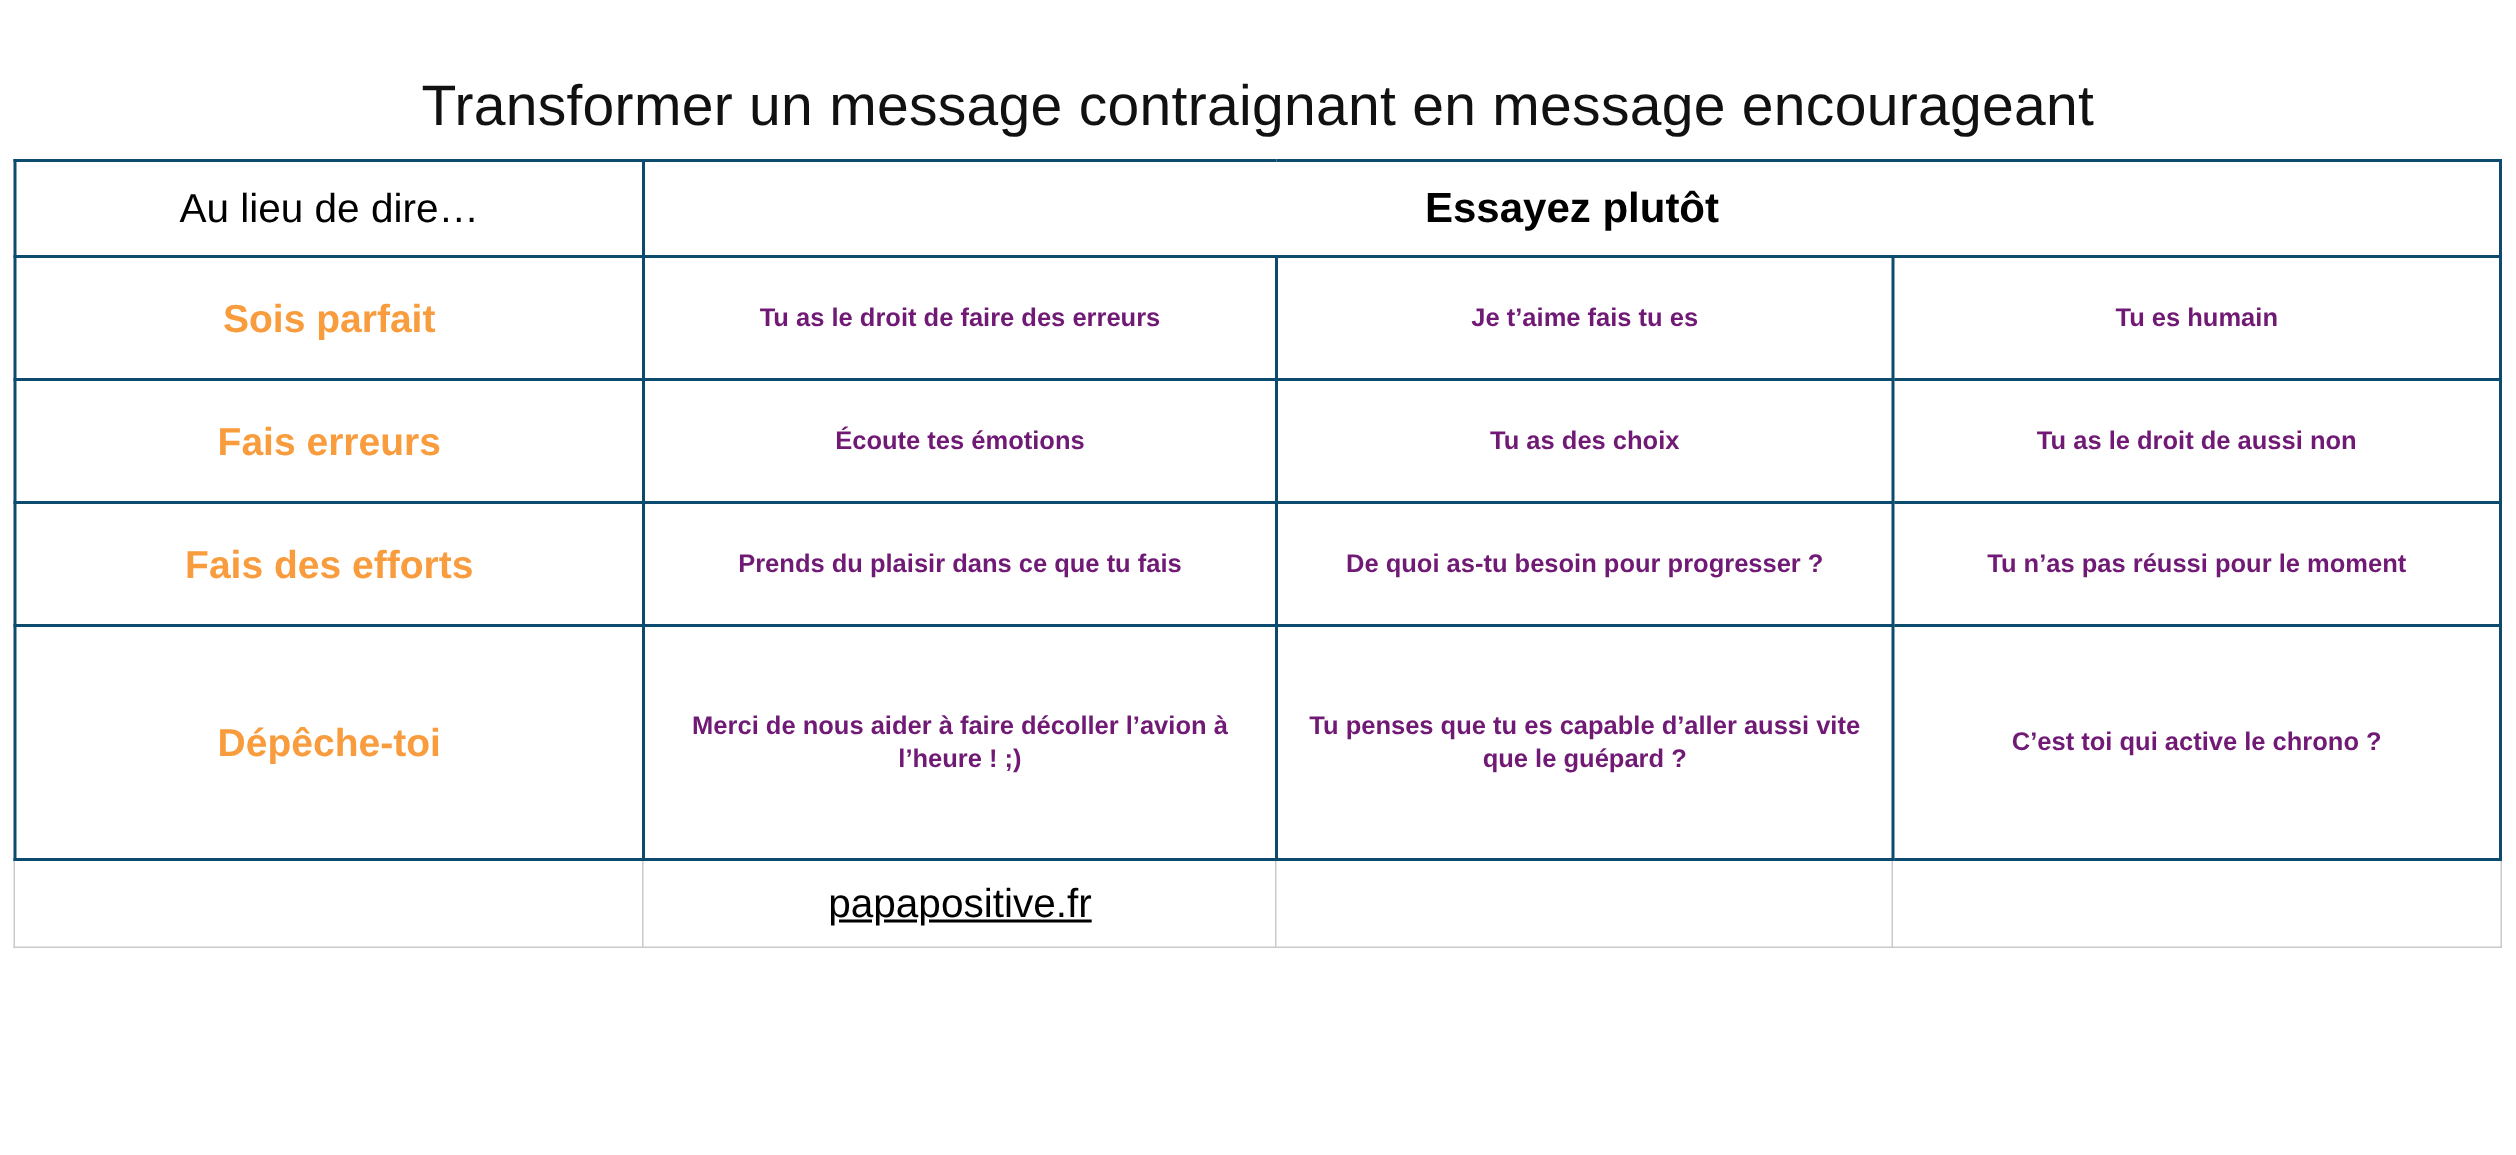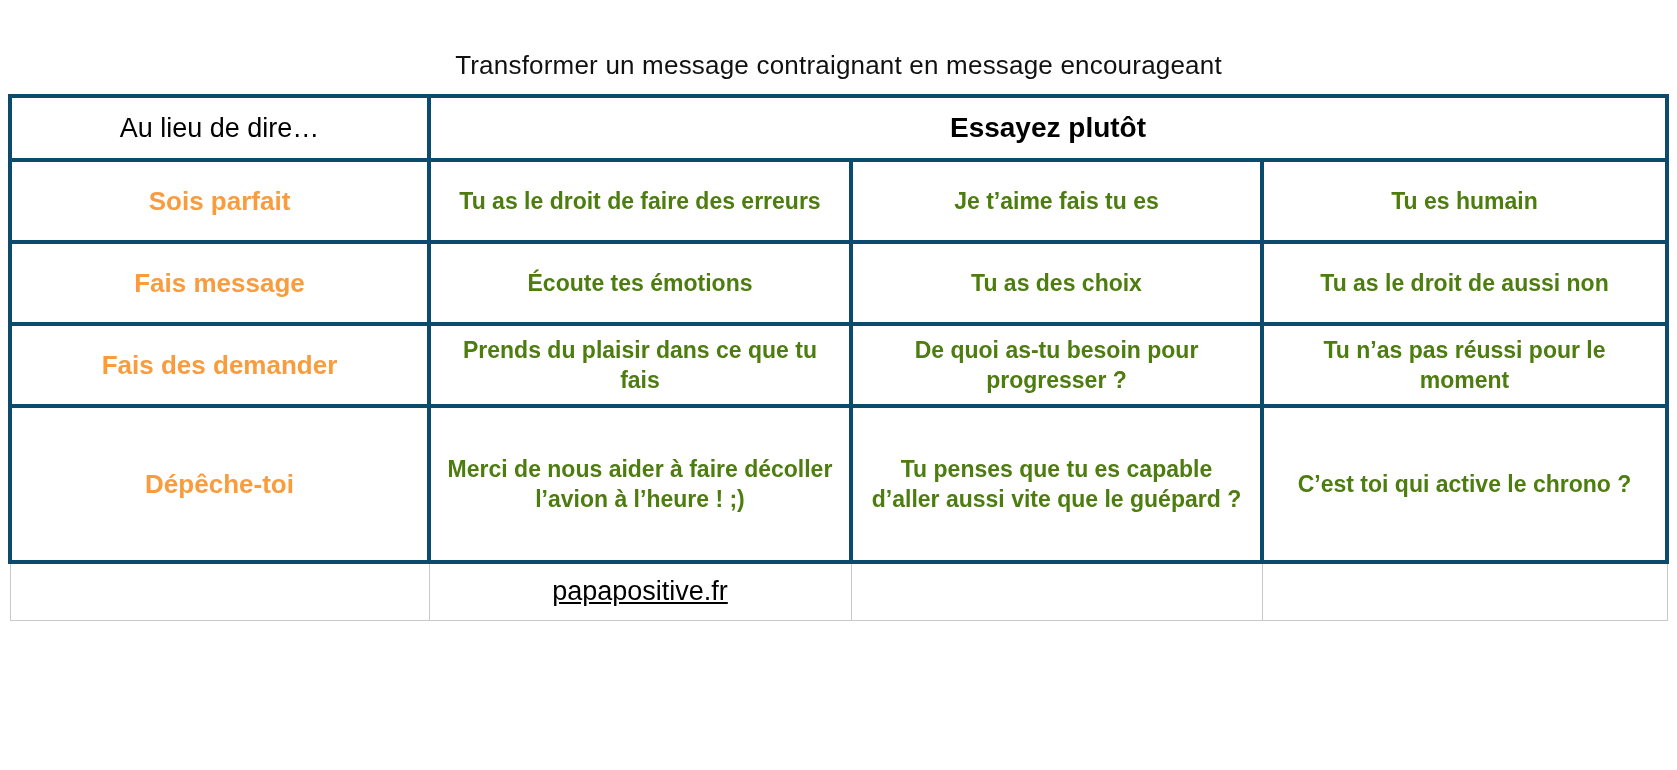--- a/index.html
+++ b/index.html
@@ -12,33 +12,33 @@
     position: relative;
     width: 1677px;
     height: 770px;
     background: #ffffff;
     overflow: hidden;
   }
   .page-title {
     padding-top: 50px;
     margin: 0 0 13px 0;
     text-align: center;
-    font-size: 26px;
+    font-size: 38px;
     font-weight: 400;
     color: #111111;
     letter-spacing: 0.2px;
   }
   table.msg-table {
     border-collapse: collapse;
     table-layout: fixed;
     width: 1657px;
     margin: 0 auto;
   }
   table.msg-table td {
-    border: 4px solid #0c4a6e;
+    border: 2px solid #0c4a6e;
     text-align: center;
     vertical-align: middle;
     padding: 4px 12px;
     box-sizing: border-box;
     overflow: hidden;
   }
   tr.header-row { height: 64px; }
   tr.body-row { height: 82px; }
   tr.body-row.tall { height: 156px; }
   tr.footer-row { height: 58px; }
@@ -52,23 +52,23 @@
     font-size: 28px;
     font-weight: 700;
     color: #000000;
   }
   .row-label {
     font-size: 26px;
     font-weight: 700;
     color: #F89C3D;
   }
   .alt-cell {
-    font-size: 23px;
+    font-size: 17px;
     font-weight: 700;
-    color: #4d7c0f;
+    color: #701a75;
     line-height: 1.32;
   }
   tr.footer-row td {
     border: 1px solid #C9C9C9;
     border-top: none;
   }
   .site-link {
     font-size: 27px;
     font-weight: 400;
     color: #000000;
@@ -98,29 +98,29 @@
     </tr>
 
     <tr class="body-row">
       <td class="row-label">Sois parfait</td>
       <td class="alt-cell">Tu as le droit de faire des erreurs</td>
       <td class="alt-cell">Je t’aime fais tu es</td>
       <td class="alt-cell">Tu es humain</td>
     </tr>
 
     <tr class="body-row">
-      <td class="row-label">Fais message</td>
+      <td class="row-label">Fais erreurs</td>
       <td class="alt-cell">Écoute tes émotions</td>
       <td class="alt-cell">Tu as des choix</td>
       <td class="alt-cell">Tu as le droit de aussi non</td>
     </tr>
 
 
     <tr class="body-row">
-      <td class="row-label">Fais des demander</td>
+      <td class="row-label">Fais des efforts</td>
       <td class="alt-cell">Prends du plaisir dans ce que tu fais</td>
       <td class="alt-cell">De quoi as-tu besoin pour progresser ?</td>
       <td class="alt-cell">Tu n’as pas réussi pour le moment</td>
     </tr>
 
     <tr class="body-row tall">
       <td class="row-label">Dépêche-toi</td>
       <td class="alt-cell">Merci de nous aider à faire décoller l’avion à l’heure ! ;)</td>
       <td class="alt-cell">Tu penses que tu es capable d’aller aussi vite que le guépard ?</td>
       <td class="alt-cell">C’est toi qui active le chrono ?</td>

